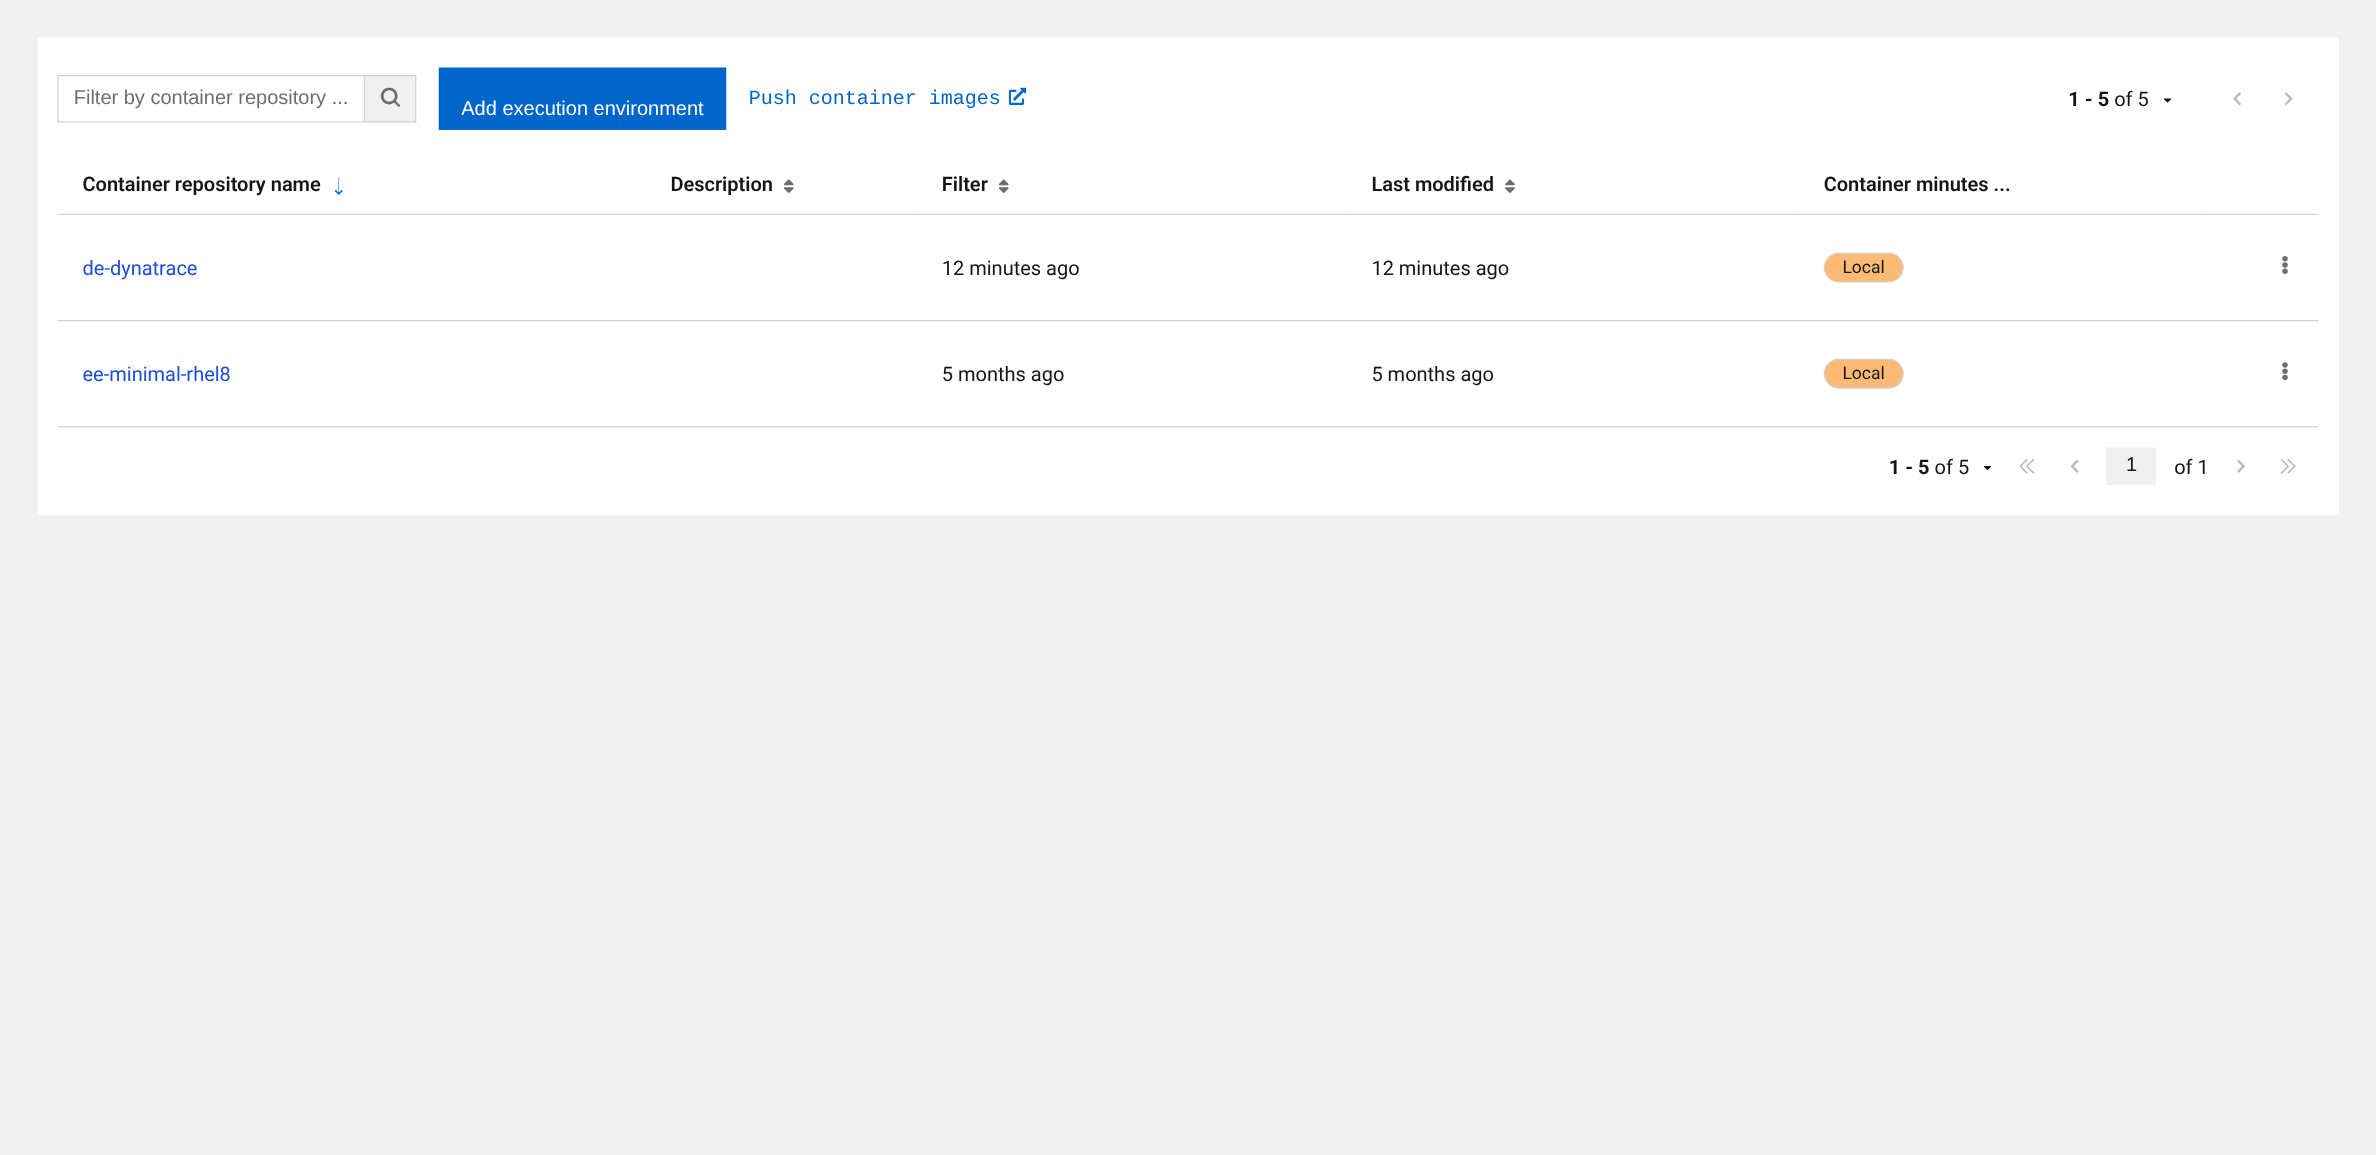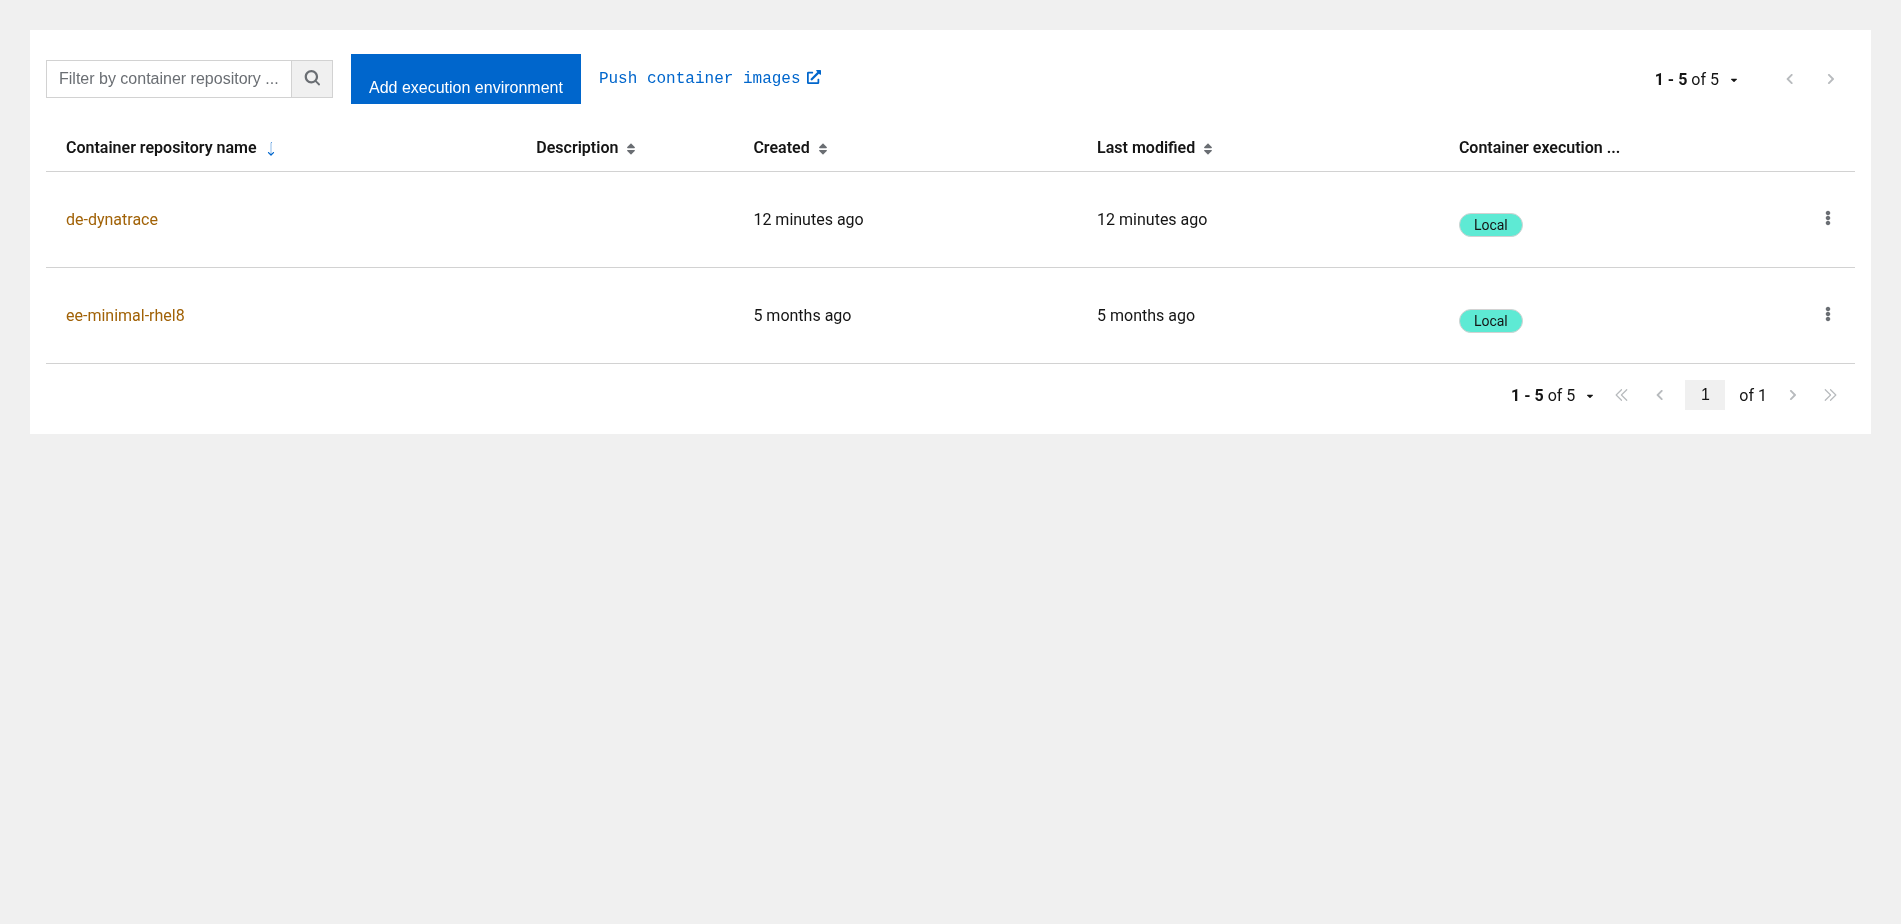--- a/index.html
+++ b/index.html
@@ -105,30 +105,29 @@
   }
   .sort-indicator svg { fill: #6a6e73; }
   .sort-active svg { fill: #0066cc; }
   table.data td {
     padding: 30px 20px;
     border-bottom: 1px solid #d2d2d2;
     font-size: 16px;
     color: #151515;
     vertical-align: middle;
   }
-  .repo-link { color: #a16207; text-decoration: none; cursor: pointer; }
+  .repo-link { color: #1d4ed8; text-decoration: none; cursor: pointer; }
   .badge {
     display: inline-block;
-    background: #5eead4;
+    background: #fdba74;
     border: 1px solid #d2d2d2;
     border-radius: 16px;
     padding: 3px 14px;
     font-size: 14px;
     color: #151515;
-    margin-top: 11px;
   }
   .kebab {
     cursor: pointer;
     width: 24px;
     text-align: center;
   }
   .kebab svg { fill: #6a6e73; }
   .col-name   { width: 26%; }
   .col-desc   { width: 12%; }
   .col-created{ width: 19%; }
@@ -222,37 +221,37 @@
         </th>
         <th class="col-desc">
           <span>Description</span>
           <span class="sort-indicator">
             <svg width="10" height="14" viewBox="0 0 320 512">
                 <path d="M41 288h238c21 0 32 26 17 41L177 448c-9 9-25 9-34 0L24 329c-15-15-4-41 17-41zm238-64H41c-21 0-32-26-17-41L143 64c9-9 25-9 34 0l119 119c15 15 4 41-17 41z"></path>
               </svg>
           </span>
         </th>
         <th class="col-created">
-          <span>Created</span>
+          <span>Filter</span>
           <span class="sort-indicator">
             <svg width="10" height="14" viewBox="0 0 320 512">
                 <path d="M41 288h238c21 0 32 26 17 41L177 448c-9 9-25 9-34 0L24 329c-15-15-4-41 17-41zm238-64H41c-21 0-32-26-17-41L143 64c9-9 25-9 34 0l119 119c15 15 4 41-17 41z"></path>
               </svg>
           </span>
         </th>
         <th class="col-mod">
           <span>Last modified</span>
           <span class="sort-indicator">
             <svg width="10" height="14" viewBox="0 0 320 512">
                 <path d="M41 288h238c21 0 32 26 17 41L177 448c-9 9-25 9-34 0L24 329c-15-15-4-41 17-41zm238-64H41c-21 0-32-26-17-41L143 64c9-9 25-9 34 0l119 119c15 15 4 41-17 41z"></path>
               </svg>
           </span>
         </th>
         <th class="col-reg">
-          <span>Container execution ...</span>
+          <span>Container minutes ...</span>
         </th>
         <th class="col-act"></th>
       </tr>
     </thead>
     <tbody id="rows-body">
     <tr>
           <td><a class="repo-link">de-dynatrace</a></td>
           <td></td>
           <td>12 minutes ago</td>
           <td>12 minutes ago</td>

